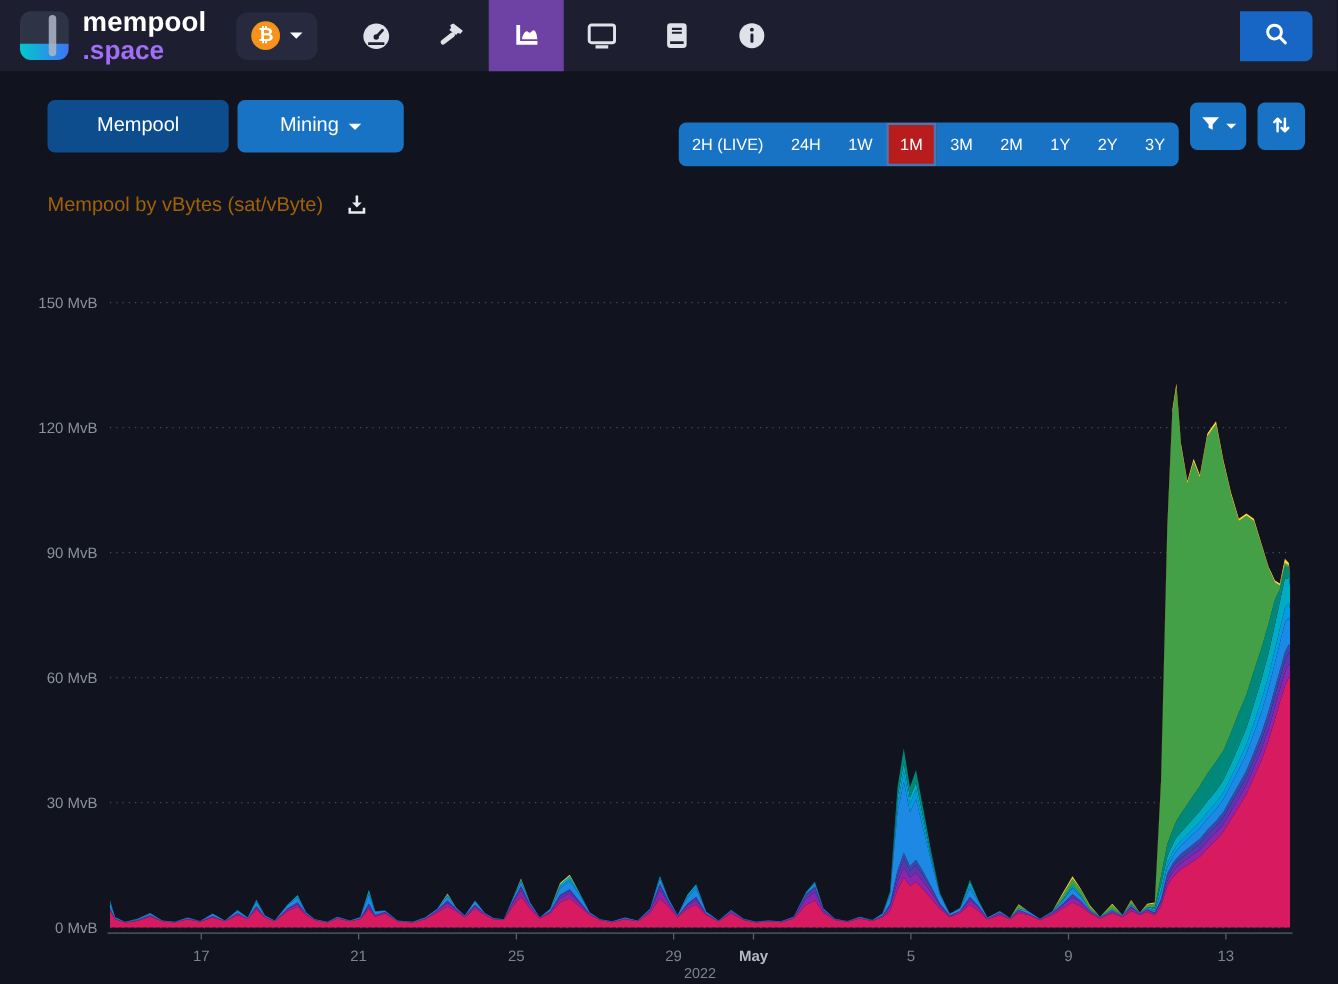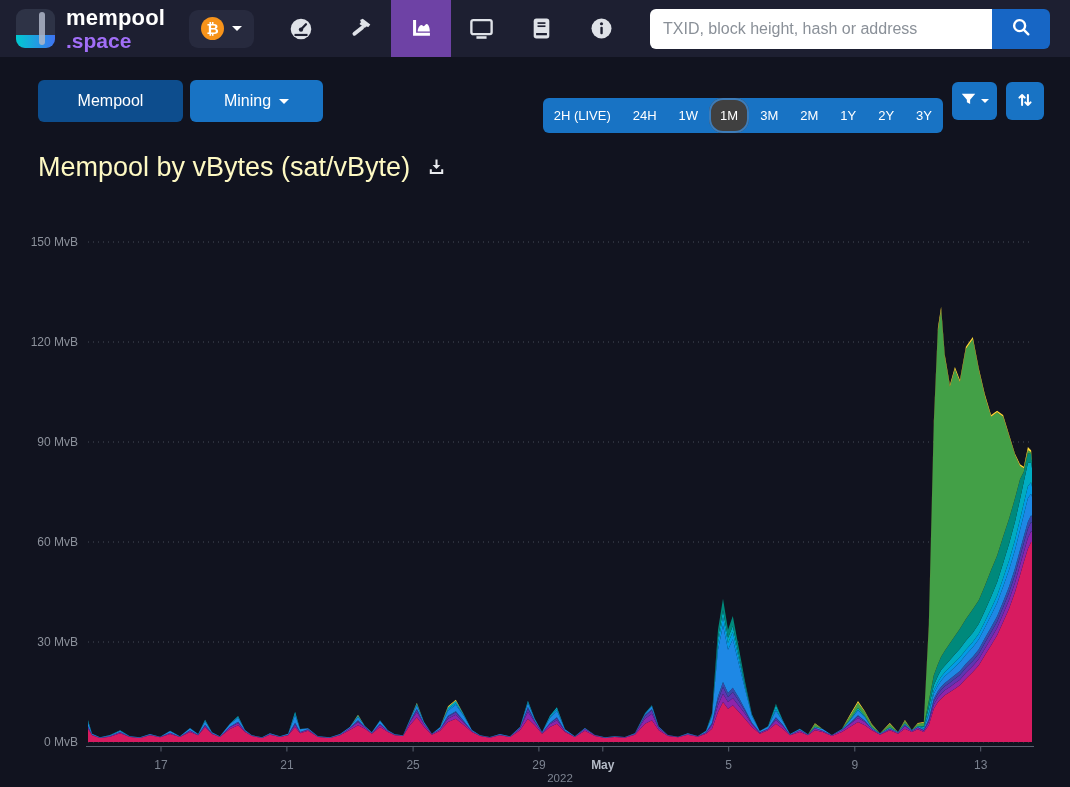--- a/index.html
+++ b/index.html
@@ -27,28 +27,28 @@
   .search-input::placeholder { color:#8a9098; }
   .search-btn { width:58px; height:40px; border:none; border-radius:0 6px 6px 0; background:#1766c5; cursor:pointer; display:flex; align-items:center; justify-content:center; }
 
   
   .toolbar { position:absolute; top:80px; left:0; width:1070px; height:42px; display:flex; align-items:center; padding:0 26px 0 38px; }
   .btn-mempool { width:145px; height:42px; border:none; border-radius:6px; background:#0d4d8d; color:#fff; font-size:16px; font-family:"Liberation Sans",sans-serif; cursor:pointer; }
   .btn-mining { width:133px; height:42px; margin-left:7px; border:none; border-radius:6px; background:#1873c4; color:#fff; font-size:16px; font-family:"Liberation Sans",sans-serif; cursor:pointer; display:flex; align-items:center; justify-content:center; gap:8px; }
   .btn-mining .caret { border-top-color:#fff; }
   .range-group { margin-left:auto; height:35px; background:#1873c4; border-radius:6px; display:flex; align-items:stretch; overflow:hidden;margin-top:29px; }
   .range-btn { border:none; background:transparent; color:#fff; font-size:13px; font-family:"Liberation Sans",sans-serif; padding:0 11px; cursor:pointer; }
-  .range-btn.active { background:#404040; box-shadow:inset 0 0 0 2px #3c7cba; border-radius:14px; }
+  .range-btn.active { background:#b91c1c; box-shadow:inset 0 0 0 2px #3c7cba; border-radius:0; }
   .icon-btn { height:38px; border:none; border-radius:6px; background:#1873c4; cursor:pointer; display:flex; align-items:center; justify-content:center; margin-left:9px; }
   .filter-btn { width:45px; gap:4px; }
   .sort-btn { width:38px; }
 
   
   .chart-header { position:absolute; top:152px; left:38px; display:flex; align-items:center; gap:15px; }
-  .chart-title { font-size:27px; font-weight:400; color:#fef9c3; }
+  .chart-title { font-size:16px; font-weight:400; color:#a16207; }
   .download-btn { background:none; border:none; cursor:pointer; padding:2px; display:flex; }
 
   
   #chart { position:absolute; top:197px; left:0; width:1070px; height:590px; }
 </style>
 </head>
 <body>
 
 <header class="navbar">
   <div class="logo">
@@ -117,21 +117,20 @@
         <svg width="25" height="25" viewBox="0 0 24 24">
           <circle cx="12" cy="12" r="9.6" fill="#dfe2e8"></circle>
           <circle cx="12" cy="7.4" r="1.5" fill="#1d1f31"></circle>
           <rect x="10.9" y="10.3" width="2.3" height="7.2" rx="1" fill="#1d1f31"></rect>
         </svg>
       </span>
     </a>
   </nav>
 
   <div class="searchbox">
-    <input class="search-input" type="text" placeholder="TXID, block height, hash or address" style="">
     <button class="search-btn">
       <span>
         <svg width="22" height="22" viewBox="0 0 24 24" fill="none" stroke="#fff" stroke-width="2.6" stroke-linecap="round">
           <circle cx="10.5" cy="10.5" r="6"></circle>
           <line x1="15.2" y1="15.2" x2="20" y2="20"></line>
         </svg>
       </span>
     </button>
   </div>
 </header>

